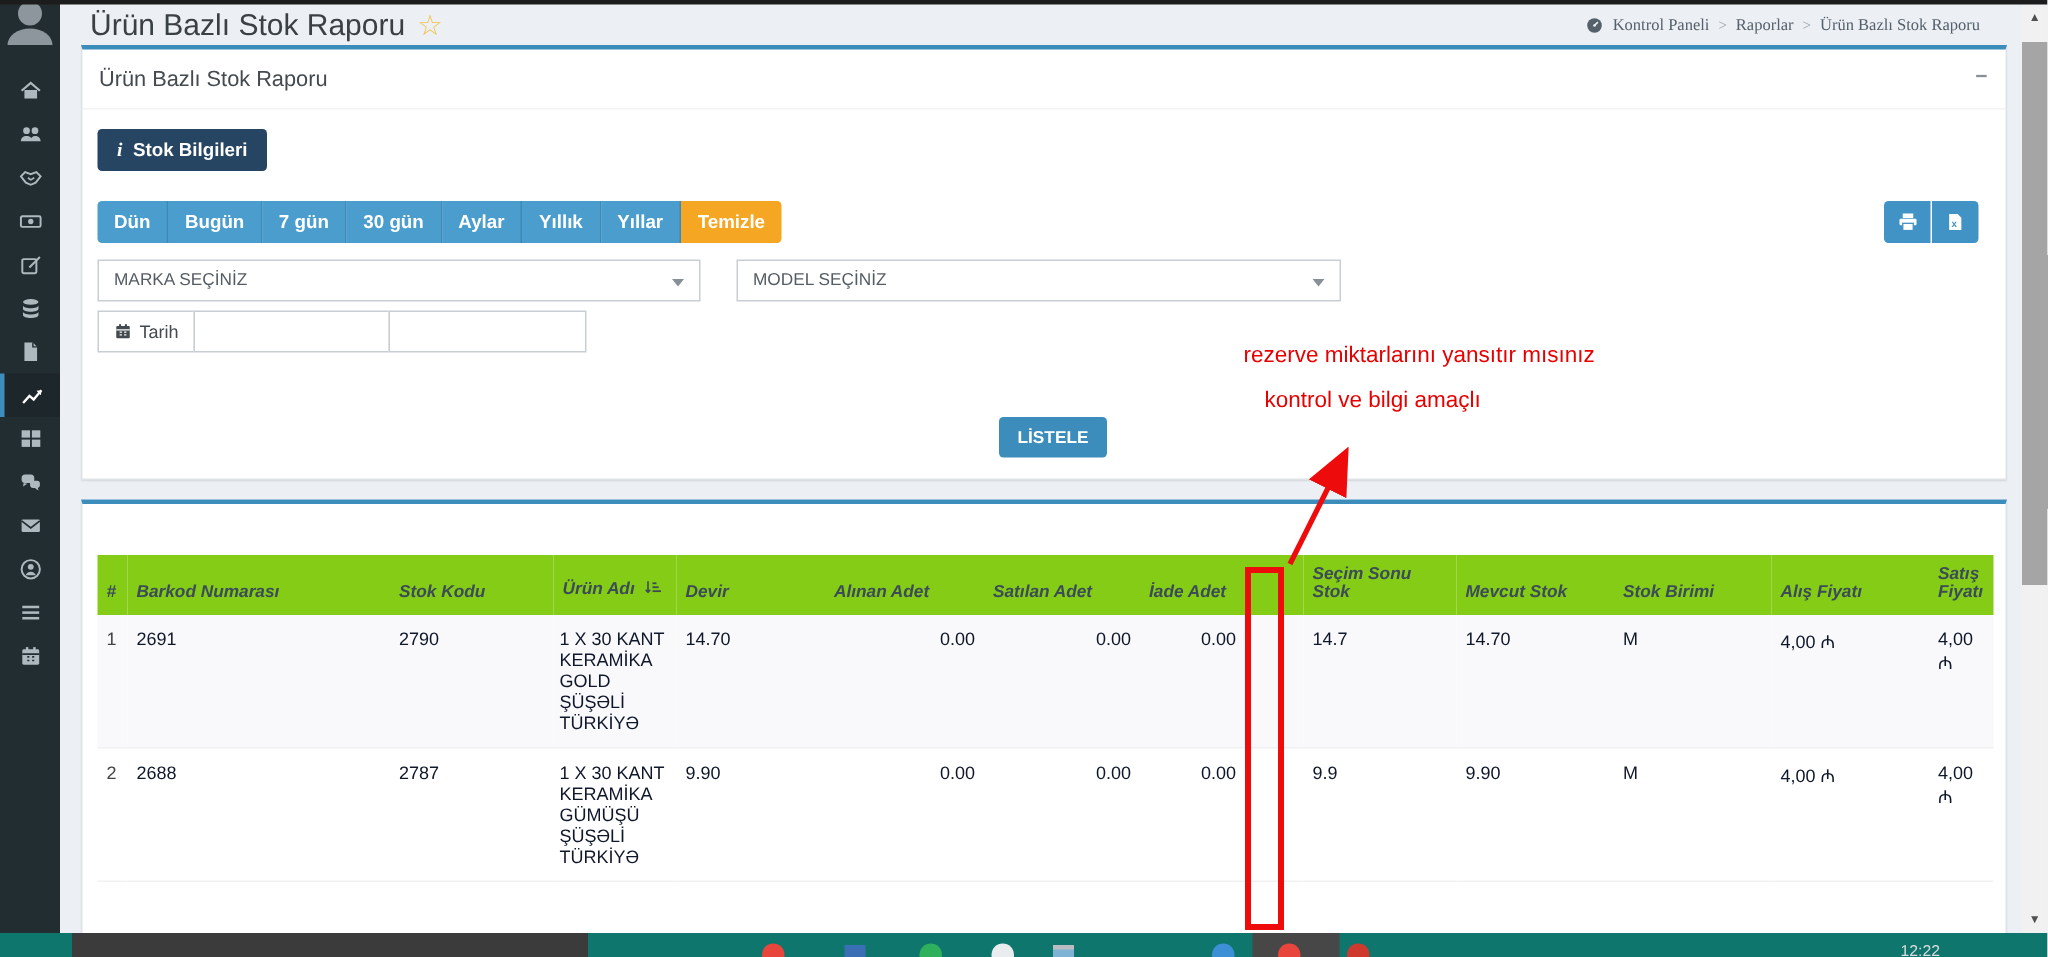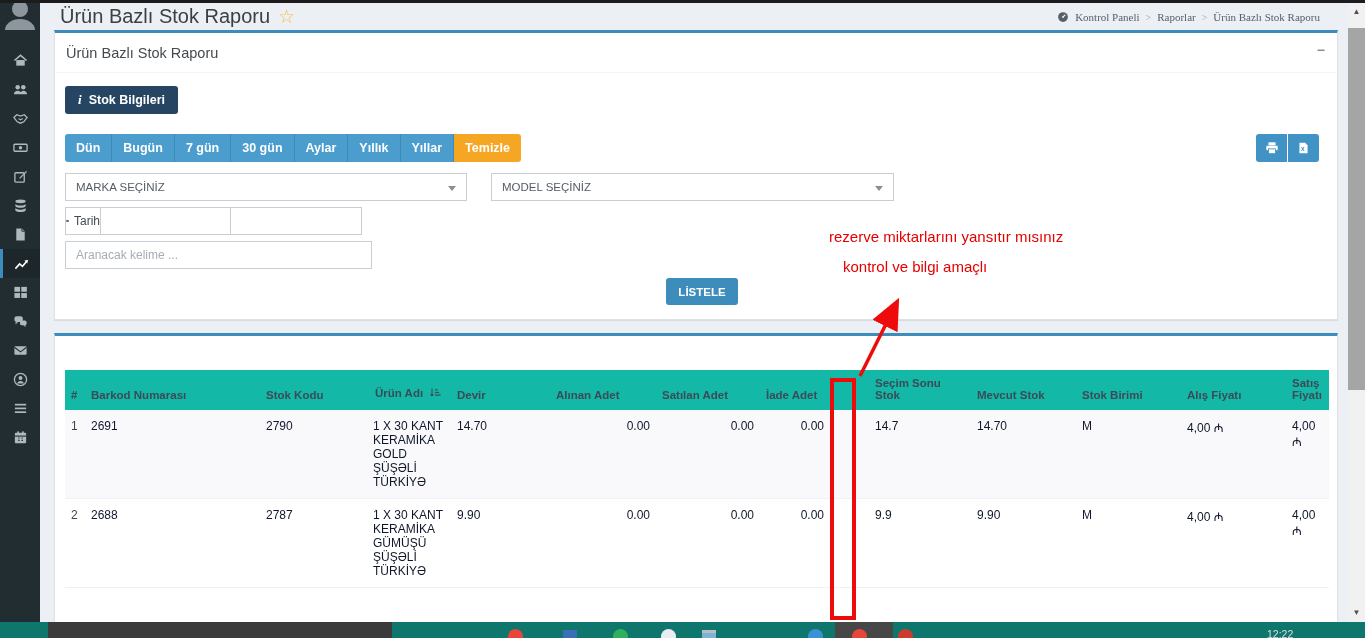--- a/index.html
+++ b/index.html
@@ -52,40 +52,40 @@
   .export-btn.right { border-radius:0 3px 3px 0; }
 
   .select-box { position:absolute; top:140px; height:28px; background:#fff; border:1px solid #c9ced4; display:flex; align-items:center; padding:0 10px; font-size:11.5px; color:#555c63; cursor:pointer; }
   .select-box .caret { position:absolute; right:10px; top:12px; width:0; height:0; border-left:4px solid transparent; border-right:4px solid transparent; border-top:5px solid #888f96; }
   .sel-marka { left:10px; width:402px; }
   .sel-model { left:436px; width:403px; }
   .sel-kategori { left:866px; width:408px; }
 
   .tarih-group { position:absolute; left:10px; top:174px; height:28px; display:flex; }
   .tarih-cell { height:28px; border:1px solid #c9ced4; background:#fff; display:flex; align-items:center; }
-  .tarih-label { width:36px; gap:5px; justify-content:center; font-size:12px; color:#444a50; cursor:default; }
+  .tarih-label { width:65px; gap:5px; justify-content:center; font-size:12px; color:#444a50; cursor:default; }
   .tarih-input { width:131px; margin-left:-1px; cursor:text; }
   .tarih-input2 { width:132px; margin-left:-1px; cursor:text; }
 
   .search-input { position:absolute; left:10px; top:208px; width:307px; height:28px; border:1px solid #c9ced4; background:#fff; font-size:12px; color:#555; padding:0 10px; font-family:"Liberation Sans", sans-serif; }
   .search-input::placeholder { color:#a6adb3; }
 
   .listele-btn { position:absolute; left:611px; top:245px; width:72px; height:27px; background:#3c8dbc; border-radius:3px; font-size:11.5px; }
 
   
   .red-note { position:absolute; color:#e60000; font-size:15px; z-index:55; white-space:nowrap; }
   .note1 { left:829px; top:228px; }
   .note2 { left:843px; top:258px; }
   .red-rect { position:absolute; left:830px; top:378px; width:26px; height:242px; border:4px solid #ee0b0b; z-index:55; }
   .red-arrow { position:absolute; left:838px; top:290px; z-index:55; }
 
   
   .table-wrap { padding:34px 10px 0 10px; }
   table { border-collapse:collapse; table-layout:fixed; width:1264px; }
-  th { background:#14b8a6; font-size:11.5px; font-weight:bold; color:#3b4b57; text-align:left; vertical-align:bottom; padding:7px 6px 9px 6px; cursor:pointer; }
+  th { background:#84cc16; font-size:11.5px; font-weight:bold; color:#3b4b57; text-align:left; vertical-align:bottom; padding:7px 6px 9px 6px; cursor:pointer;font-style:italic; }
   td { font-size:12px; color:#0f172a; vertical-align:top; padding:9px 6px; }
   tbody tr { border-bottom:1px solid #f1f1f1; }
   tbody tr:nth-child(odd) { background:#f9f9fb; }
   td.c0 { color:#444; }
   td.c3 { padding:9px 4px; }
   .num-r { text-align:right; }
   .th-sort { display:inline-block; vertical-align:-2px; margin-left:6px; }
 
   
   .scrollbar { position:absolute; left:1348px; top:3px; width:17px; height:619px; background:#f1f1f1; z-index:45; }
@@ -286,21 +286,20 @@
             <rect x="9.7" y="1.5" width="1.8" height="3" fill="#444a50"></rect>
             <path d="M2 6.5h12" stroke="#fff" stroke-width="1.2"></path>
             <path d="M5 8.5h2M9 8.5h2M5 11h2M9 11h2" stroke="#fff" stroke-width="1"></path>
           </svg>
         <span>Tarih</span>
       </div>
       <div class="tarih-cell tarih-input"></div>
       <div class="tarih-cell tarih-input2"></div>
     </div>
 
-    <input class="search-input" type="text" placeholder="Aranacak kelime ..." style="">
 
     <div class="btn listele-btn">LİSTELE</div>
   </div>
 
   <div class="panel panel2">
     <div class="table-wrap">
       <table>
         <colgroup>
           <col style="width:20px">
             <col style="width:175px">

